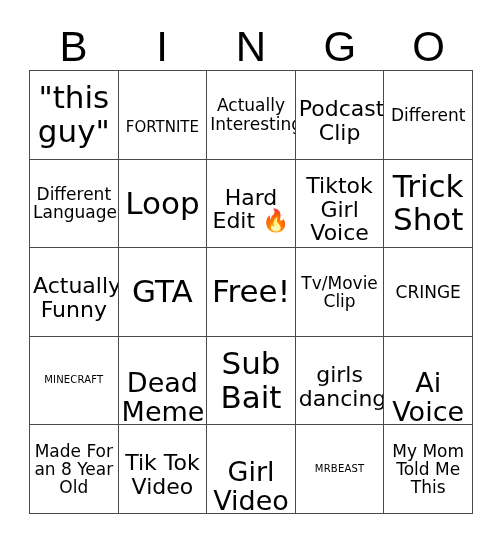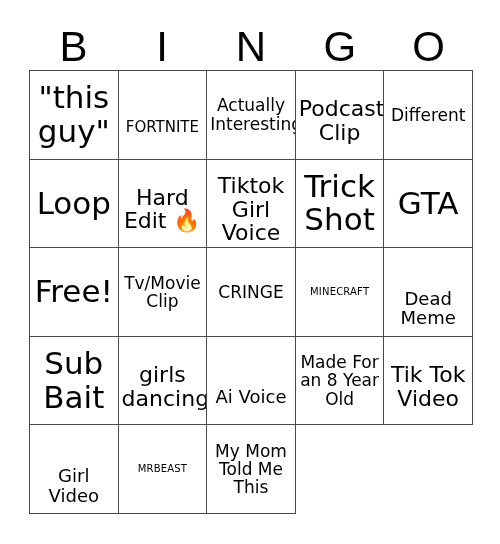--- a/index.html
+++ b/index.html
@@ -61,21 +61,21 @@
     overflow: hidden;
   }
   .cell span {
     display: block;
     width: 100%;
     line-height: 1.08;
   }
 
   
   .sz-xl  { font-size: 31px; }
-  .sz-lg  { font-size: 18px; margin-top: 33px; }
+  .sz-lg  { font-size: 27px; margin-top: 33px; }
   .sz-md  { font-size: 22px; margin-top: 12px; }
   .sz-sm  { font-size: 17px; }
   .sz-xs  { font-size: 15px; margin-top: 25px; }
   .sz-xxs { font-size: 10px; letter-spacing: .2px; }
 
   .emoji {
     font-family: "DejaVu Sans", sans-serif;
   }
 </style>
 </head>
@@ -101,30 +101,36 @@
       <div class="cell">
         <span class="sz-sm emoji">Actually Interesting</span>
       </div>
       <div class="cell">
         <span class="sz-md emoji">Podcast Clip</span>
       </div>
       <div class="cell">
         <span class="sz-sm emoji">Different</span>
       </div>
       <div class="cell">
+        <span class="sz-sm emoji">Different Language</span>
+      </div>
+      <div class="cell">
         <span class="sz-xl emoji">Loop</span>
       </div>
       <div class="cell">
         <span class="sz-md emoji">Hard Edit 🔥</span>
       </div>
       <div class="cell">
         <span class="sz-md emoji">Tiktok Girl Voice</span>
       </div>
       <div class="cell">
         <span class="sz-xl emoji">Trick Shot</span>
+      </div>
+      <div class="cell">
+        <span class="sz-md emoji">Actually Funny</span>
       </div>
       <div class="cell">
         <span class="sz-xl emoji">GTA</span>
       </div>
       <div class="cell">
         <span class="sz-xl emoji">Free!</span>
       </div>
       <div class="cell">
         <span class="sz-sm emoji">Tv/Movie Clip</span>
       </div>

